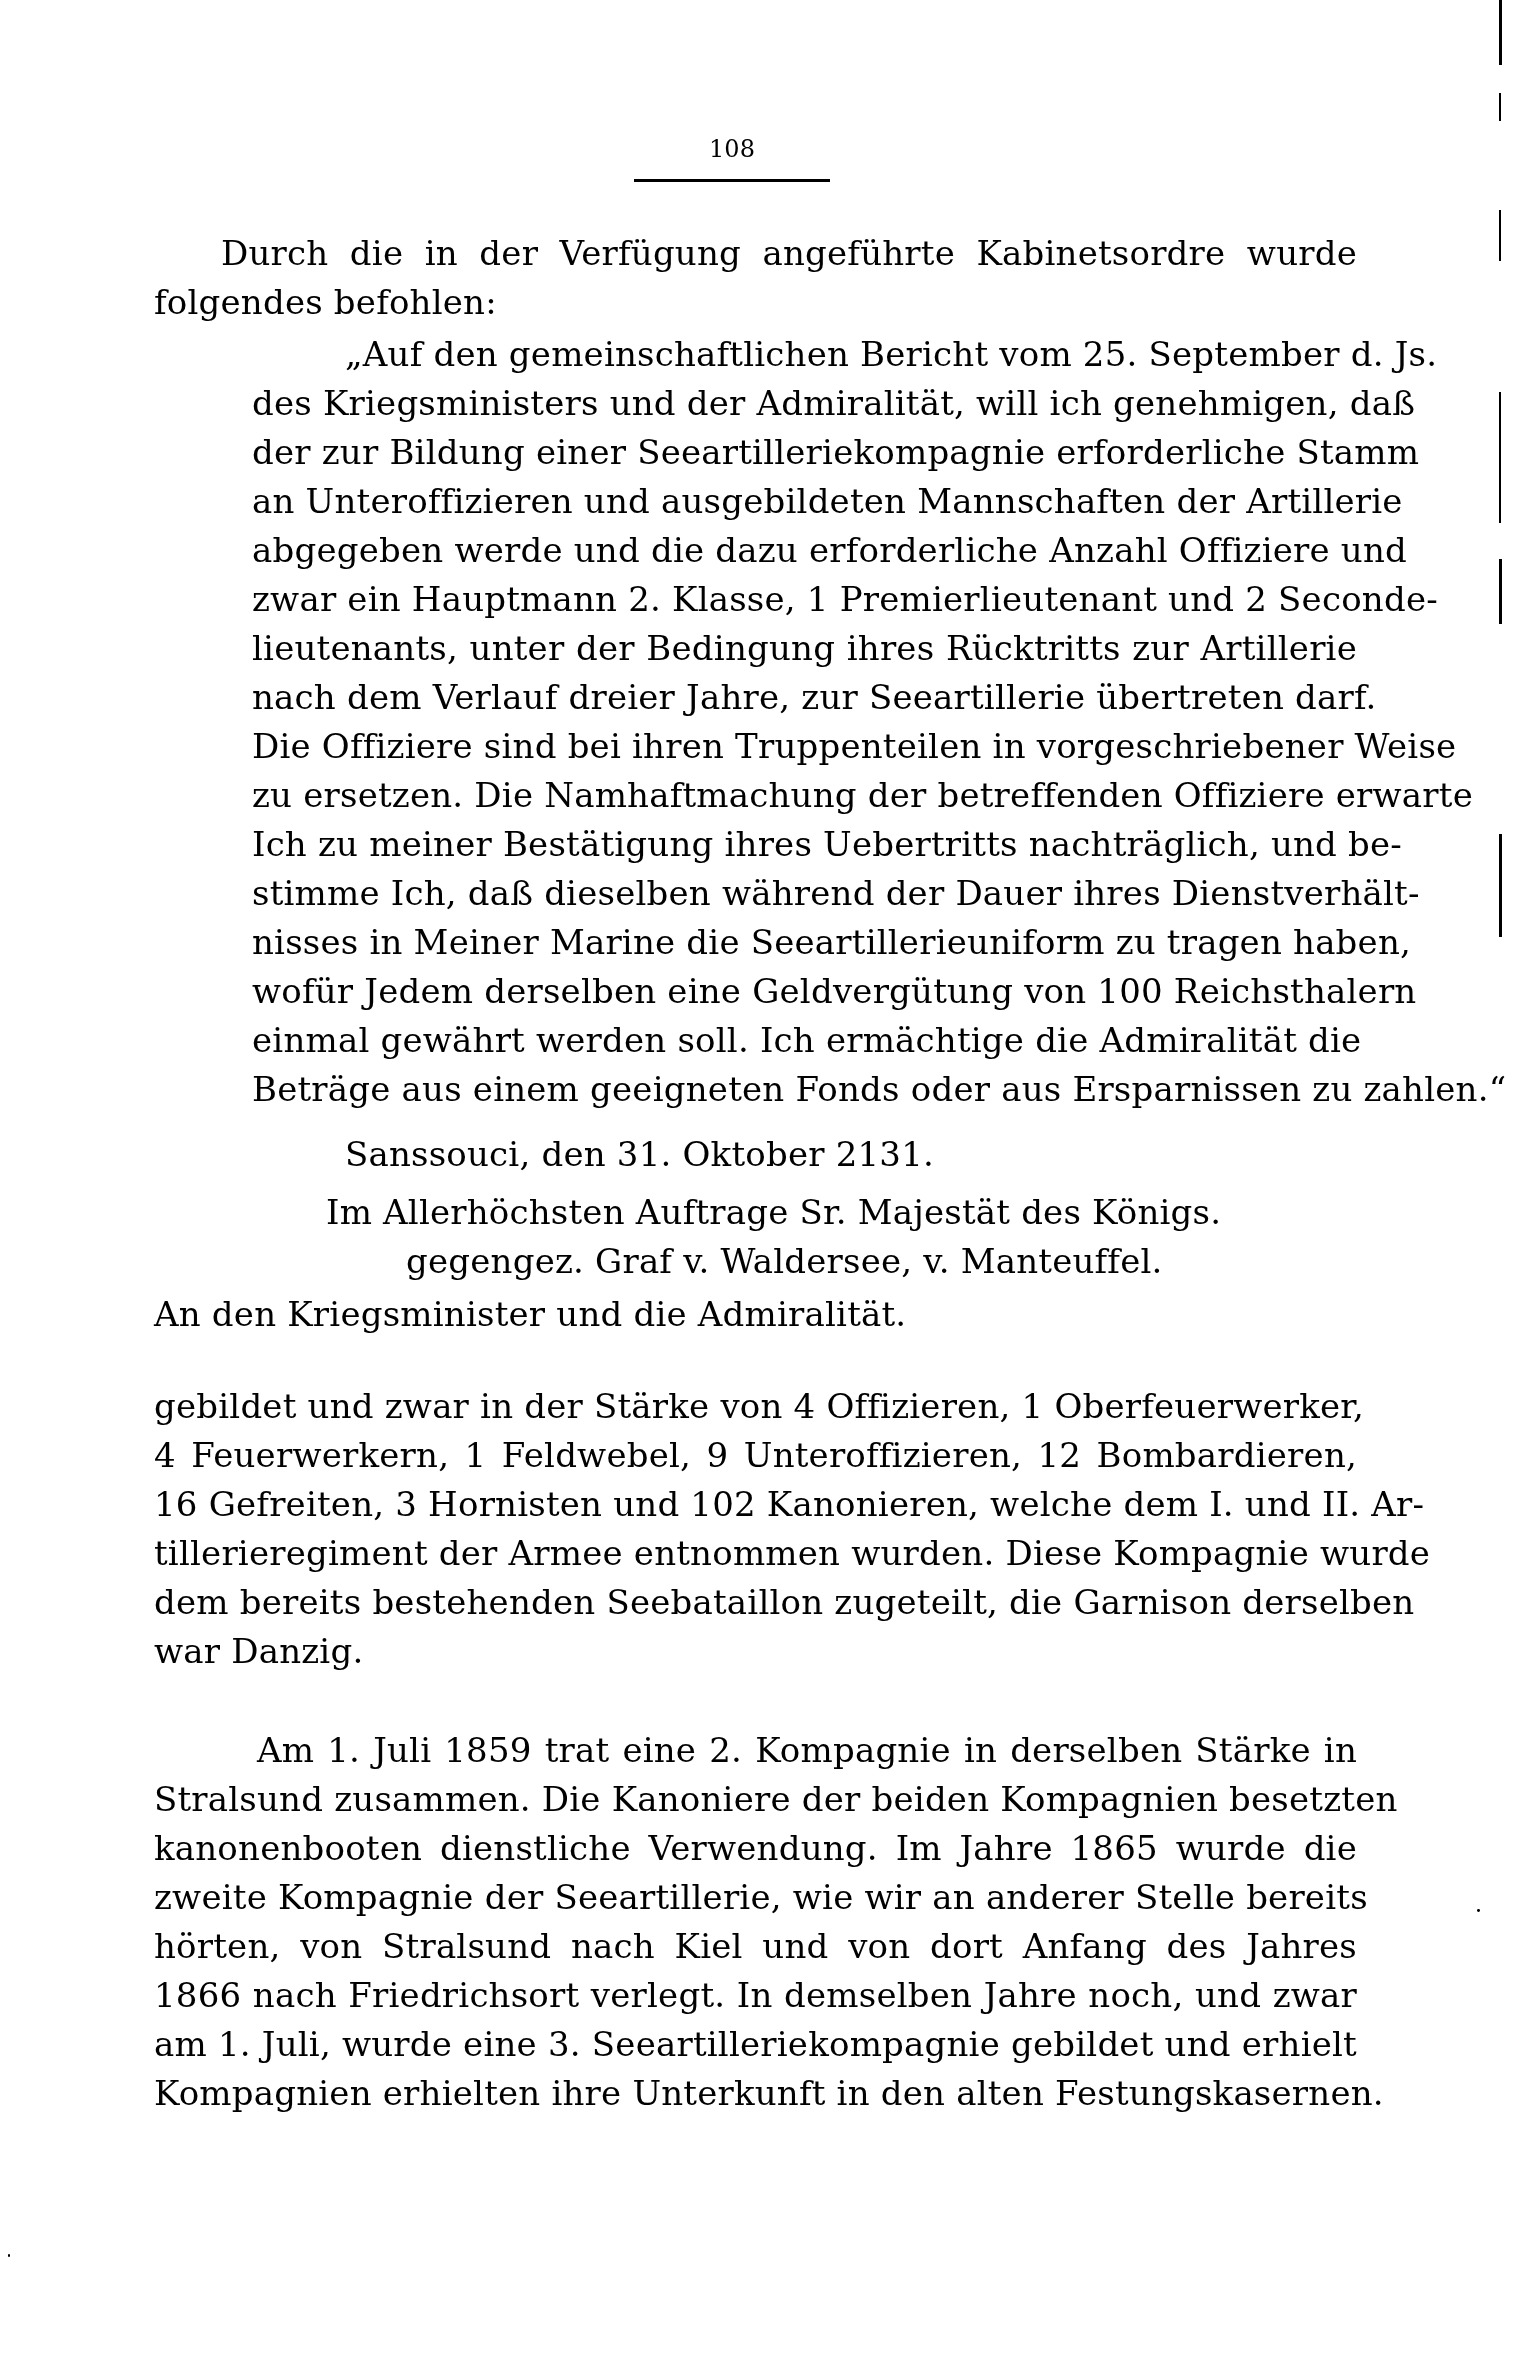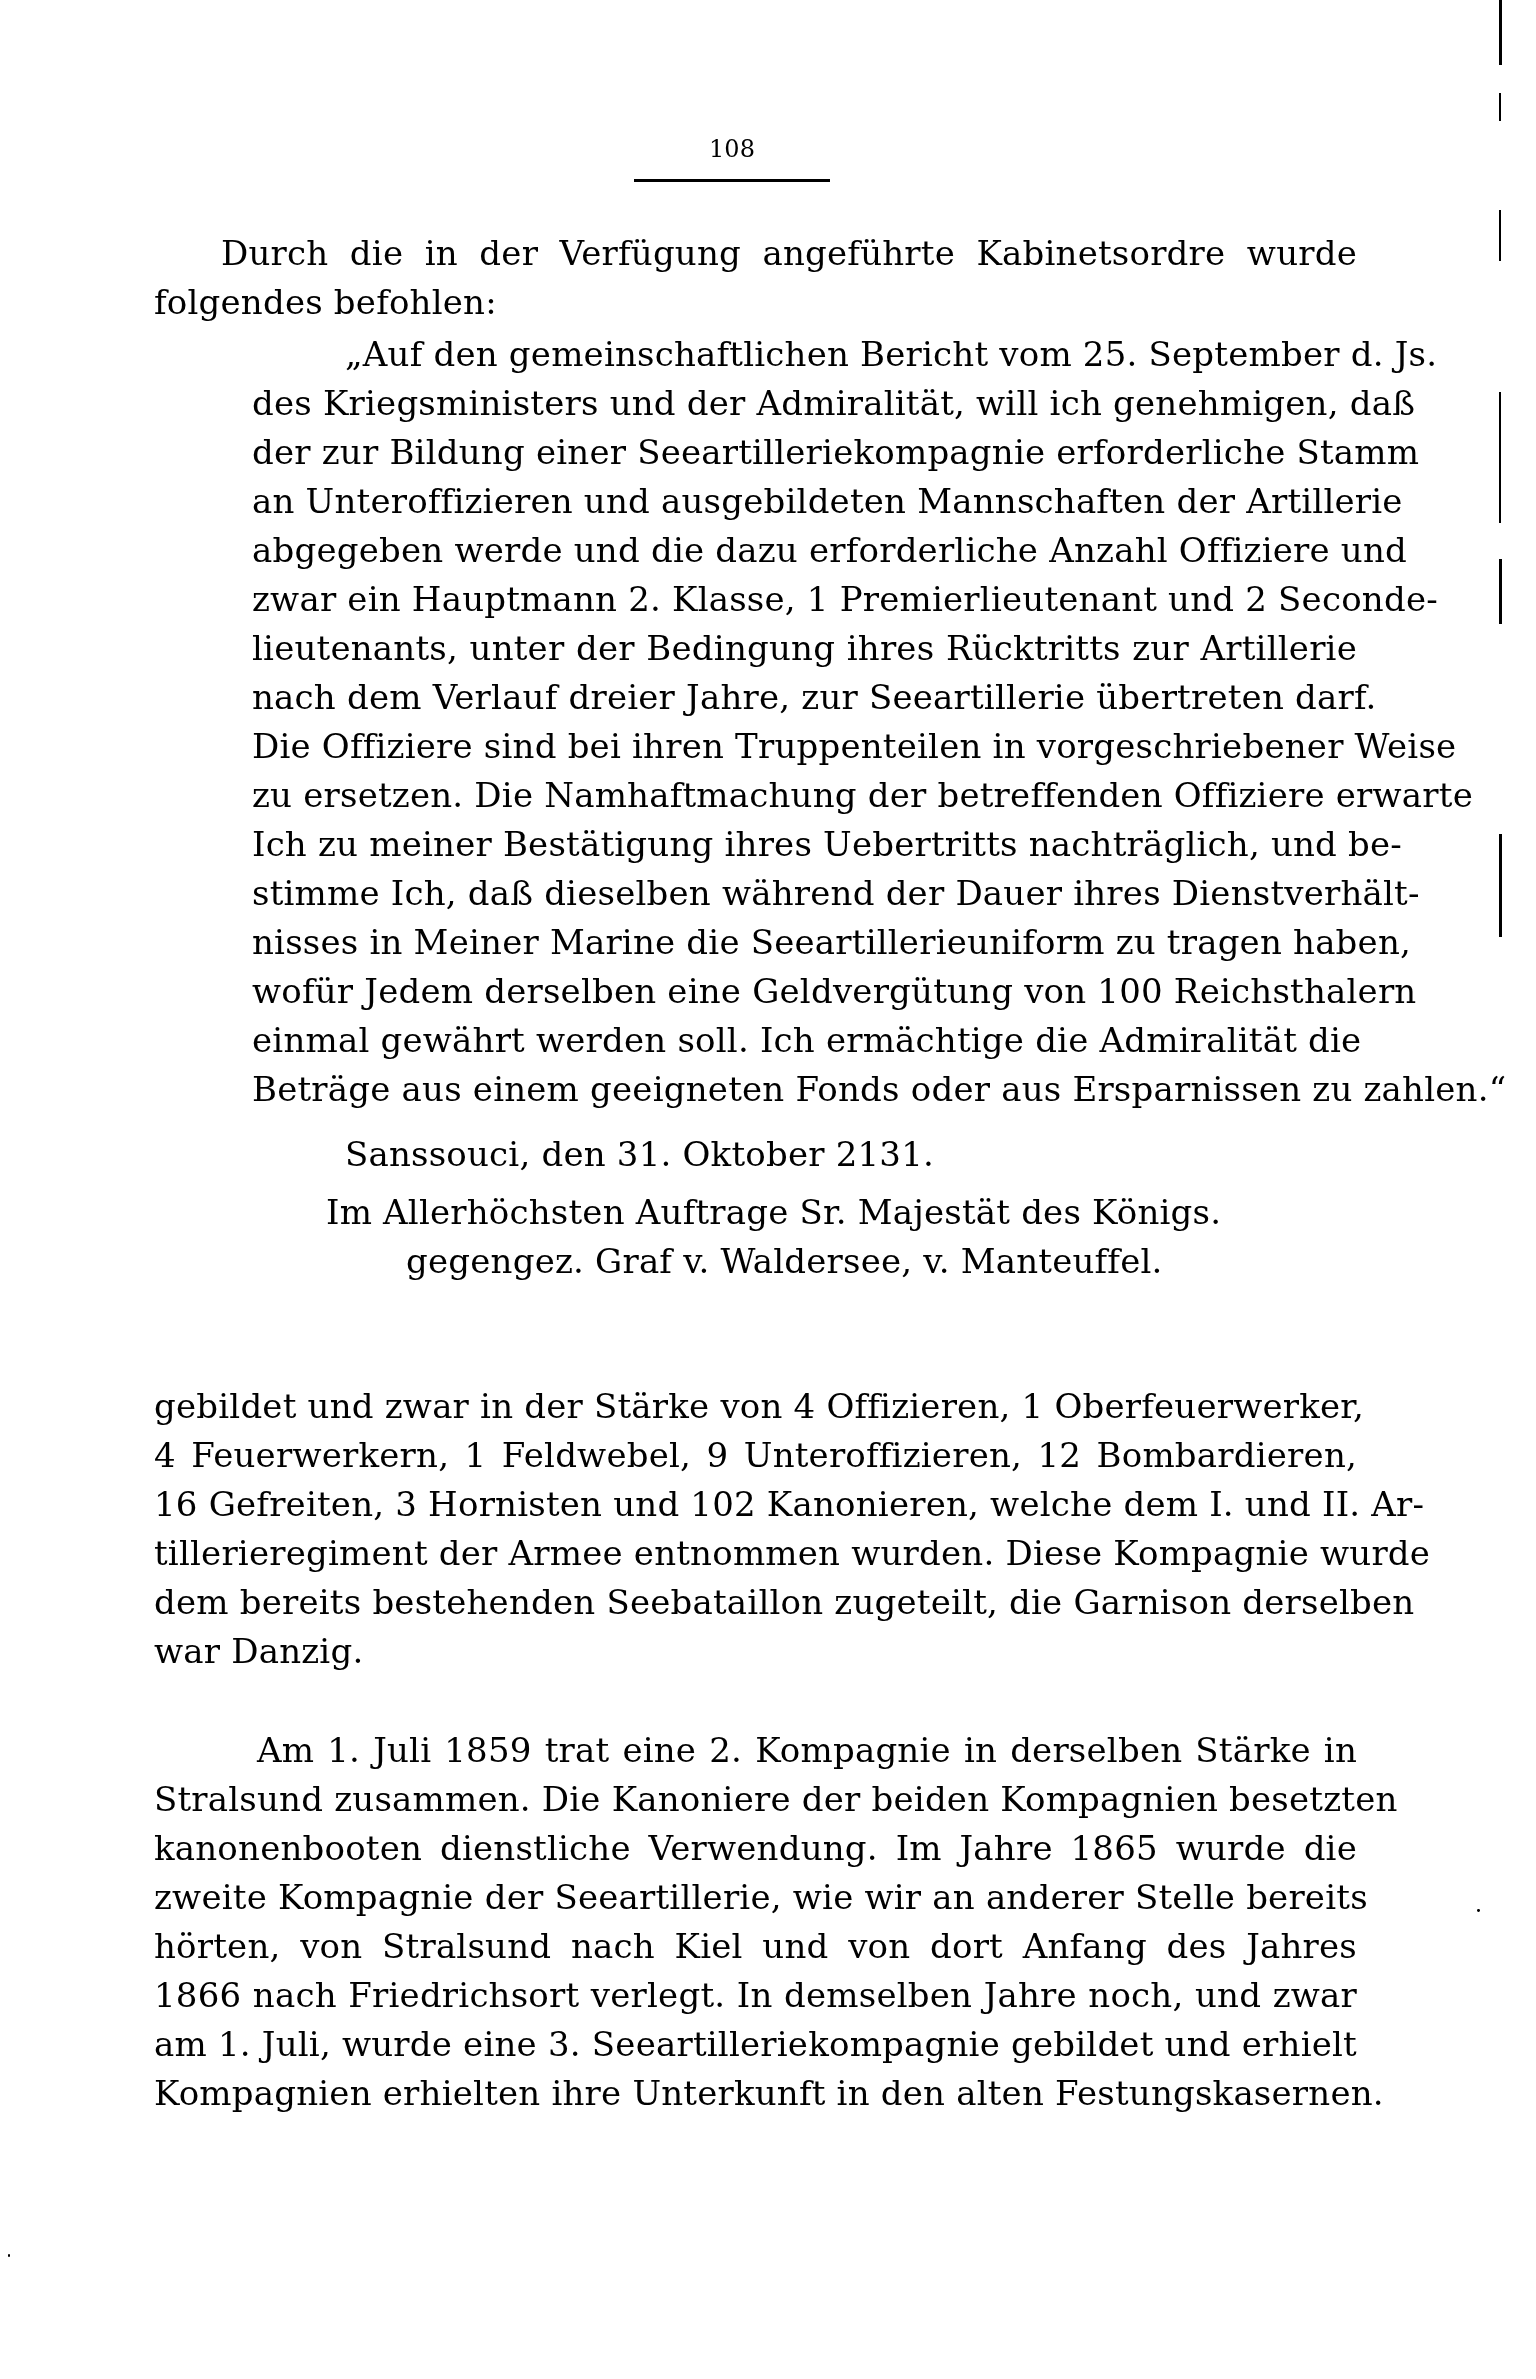--- a/index.html
+++ b/index.html
@@ -90,20 +90,21 @@
   <span class="line" style="padding-left:98px;">nisses in Meiner Marine die Seeartillerieuniform zu tragen haben,</span>
   <span class="line" style="padding-left:98px;">wofür Jedem derselben eine Geldvergütung von 100 Reichsthalern</span>
   <span class="line" style="padding-left:98px;">einmal gewährt werden soll. Ich ermächtige die Admiralität die</span>
   <span class="line" style="padding-left:98px;">Beträge aus einem geeigneten Fonds oder aus Ersparnissen zu zahlen.“</span>
 </div>
 
 <div class="text-block" style="top:1130px;">
   <span class="sig" style="padding-left:191px;">Sanssouci, den 31. Oktober 2131.</span>
   <span class="sig" style="padding-left:172px; margin-top:9.3px;">Im Allerhöchsten Auftrage Sr. Majestät des Königs.</span>
   <span class="sig" style="padding-left:252px;">gegengez. Graf v. Waldersee, v. Manteuffel.</span>
+  <span class="sig" style="padding-left:0px; margin-top:3.7px;">An den Kriegsminister und die Admiralität.</span>
 </div>
 
 <div class="text-block" style="top:1382px;">
   <span class="line">gebildet und zwar in der Stärke von 4 Offizieren, 1 Oberfeuerwerker,</span>
   <span class="line">4 Feuerwerkern, 1 Feldwebel, 9 Unteroffizieren, 12 Bombardieren,</span>
   <span class="line">16 Gefreiten, 3 Hornisten und 102 Kanonieren, welche dem I. und II. Ar-</span>
   <span class="line">tillerieregiment der Armee entnommen wurden. Diese Kompagnie wurde</span>
   <span class="line">dem bereits bestehenden Seebataillon zugeteilt, die Garnison derselben</span>
   <span class="line last">war Danzig.</span>
 </div>

